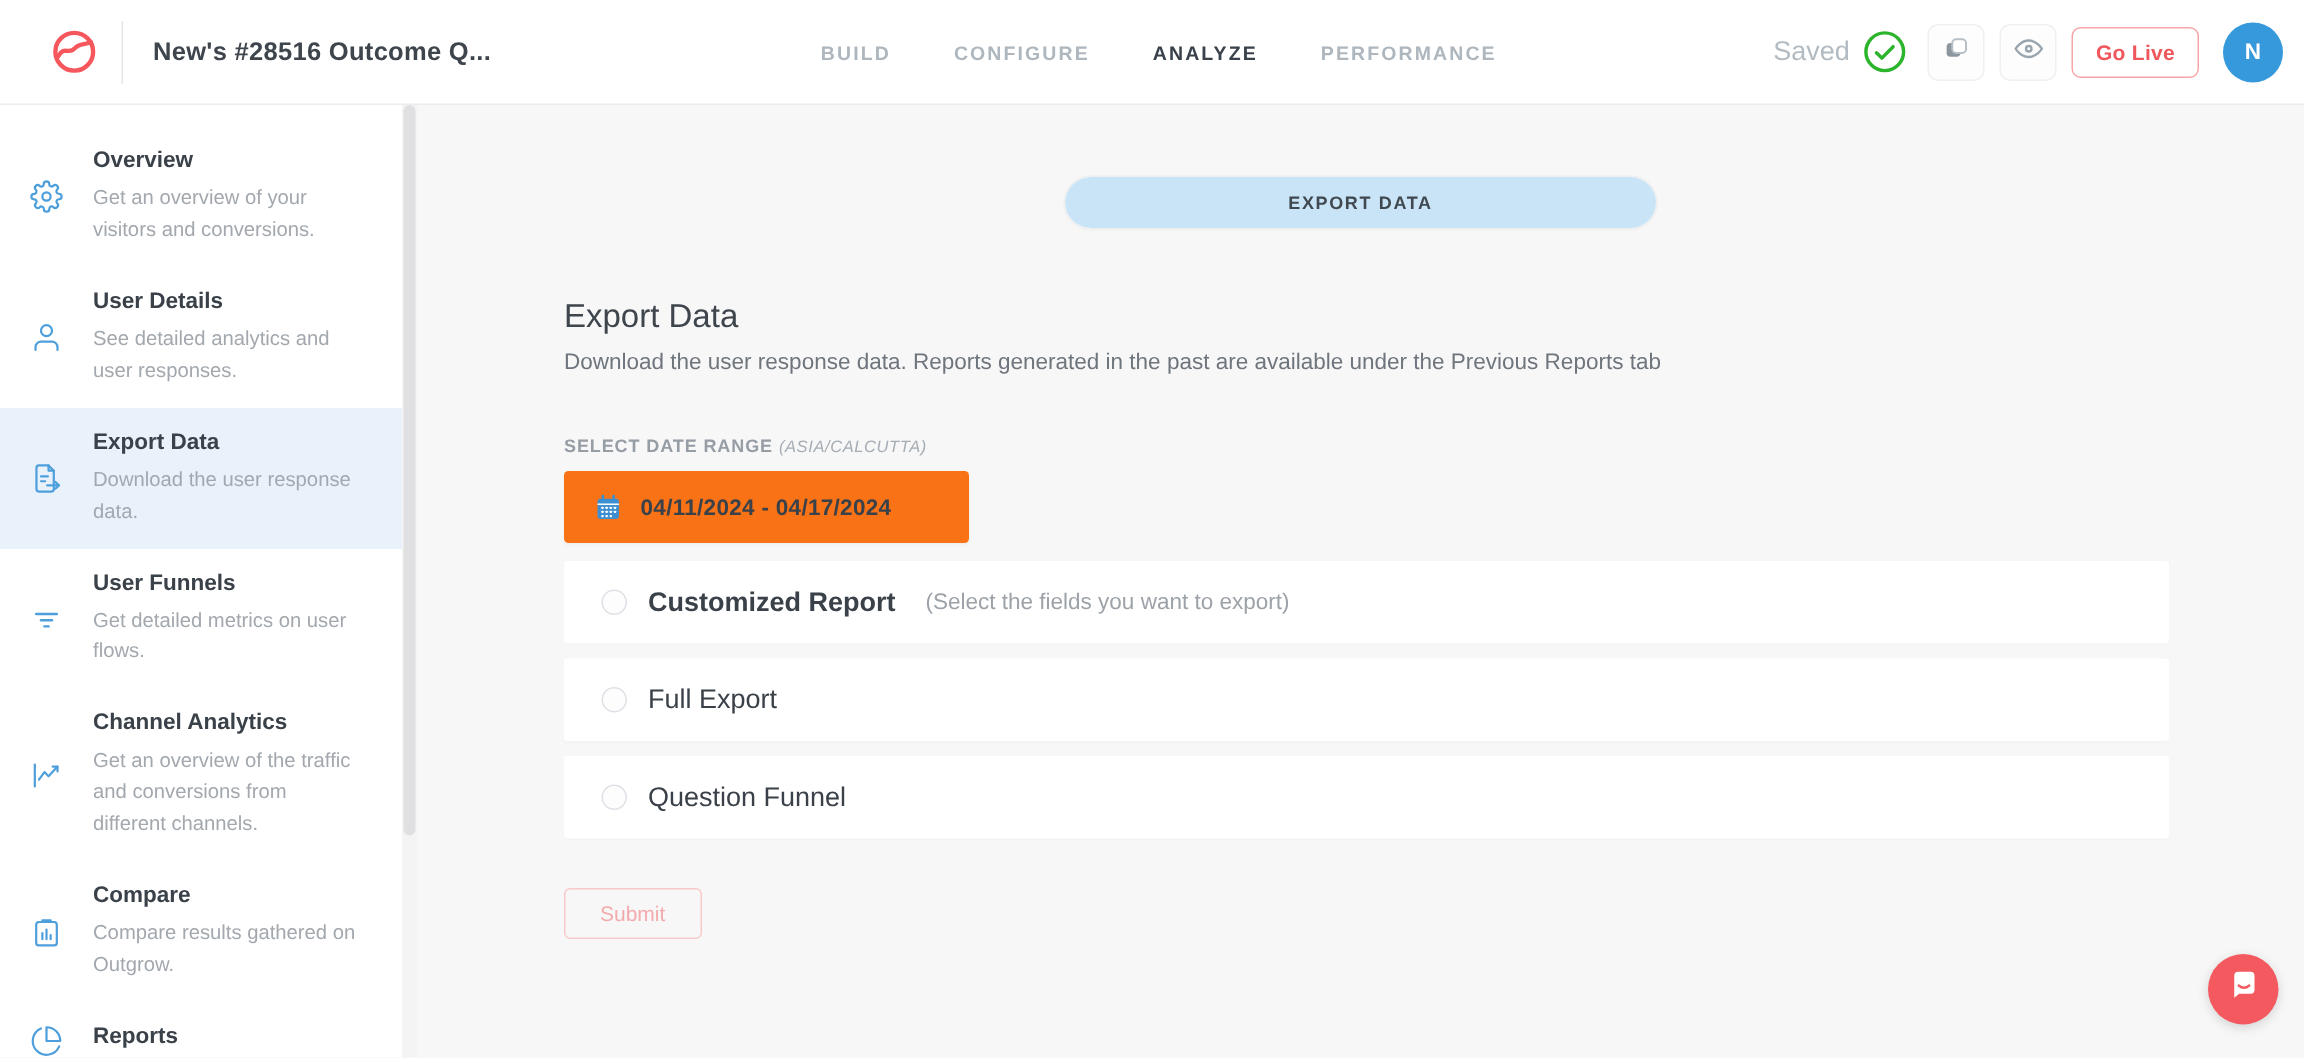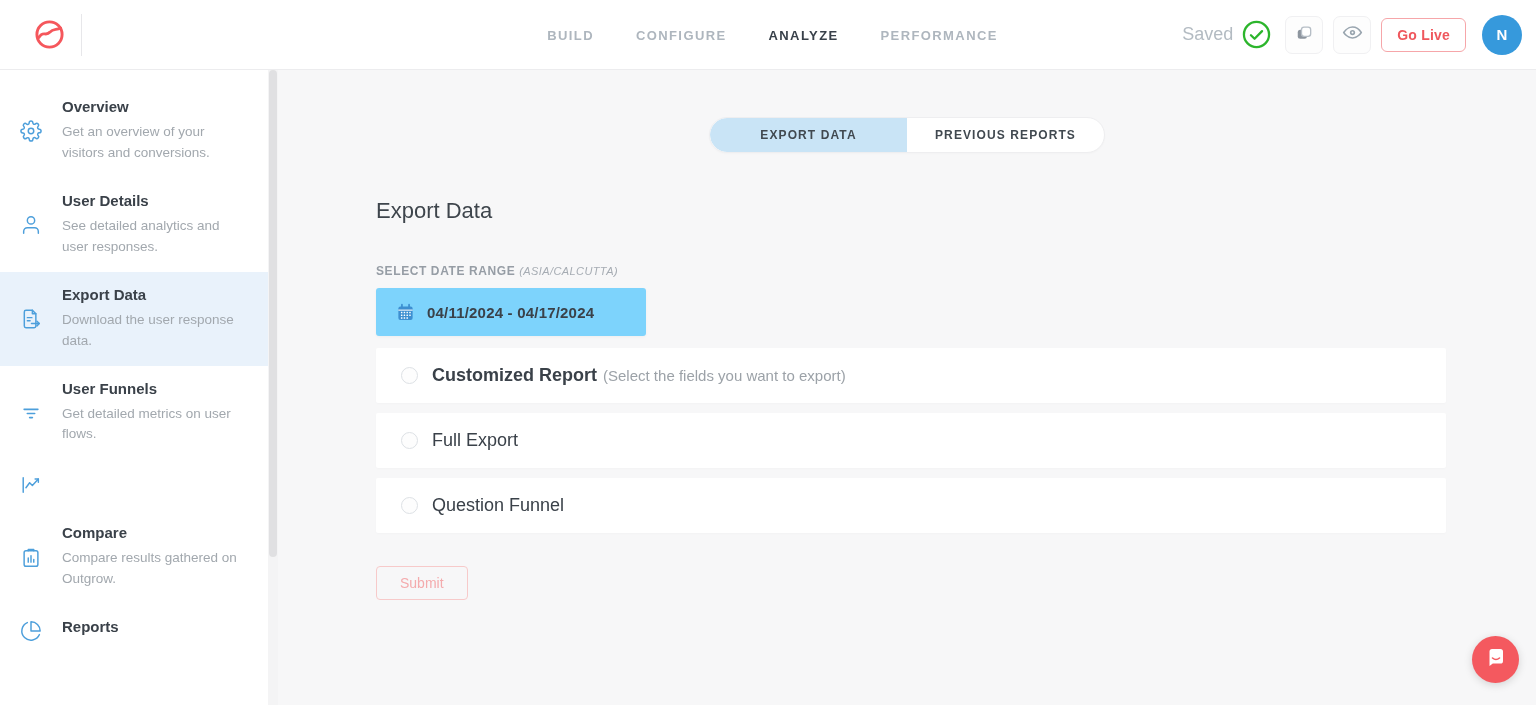--- a/index.html
+++ b/index.html
@@ -87,40 +87,40 @@
   .page-desc { font-size: 15px; color: #6e757c; margin-top: 9px; }
 
   .field-label {
     margin-top: 40px; font-size: 12px; letter-spacing: 0.6px; color: #969da5;
     font-weight: 600;
   }
   .field-label .tz { font-style: italic; font-size: 11px; font-weight: 400; color: #a6acb3; letter-spacing: 0.4px; }
 
   .date-box {
     margin-top: 10px; height: 48px; display: inline-flex; align-items: center;
-    background: #7dd3fc; border-radius: 3px; padding: 0 52px 0 20px;
+    background: #f97316; border-radius: 3px; padding: 0 52px 0 20px;
     box-shadow: 0 1px 3px rgba(0,0,0,0.04); cursor: pointer;
   }
   .date-box svg { margin-right: 12px; display: block; }
   .date-value { font-size: 15px; font-weight: 600; color: #3a4149; letter-spacing: 0.2px; }
 
   .report-label { margin-top: 27px; }
   .report-rows { margin-top: 12px; display: flex; flex-direction: column; gap: 10px; }
   .report-row {
     height: 55px; background: #ffffff; border-radius: 2px; display: flex;
     align-items: center; padding-left: 25px; box-shadow: 0 1px 2px rgba(0,0,0,0.02);
     cursor: pointer;
   }
   .radio {
     width: 17px; height: 17px; border-radius: 50%; border: 1px solid #dde1e5;
     background: #fdfdfd; margin-right: 14px; flex: none; cursor: pointer;
   }
   .opt-title { font-size: 18px; font-weight: 700; color: #3a4149; }
   .report-row.plain .opt-title { font-weight: 500; }
-  .opt-hint { font-size: 15px; color: #9ca2a8; margin-left: 6px; }
+  .opt-hint { font-size: 15px; color: #9ca2a8; margin-left: 20px; }
 
   .submit-btn {
     margin-top: 33px; height: 34px; padding: 0 23px; border-radius: 4px;
     border: 1px solid #f7caca; background: transparent; color: #f4abad;
     font-size: 14px; font-family: inherit; cursor: pointer;
   }
 
   
   .chat-fab {
     position: absolute; right: 17px; bottom: 22px; width: 47px; height: 47px;
@@ -132,20 +132,21 @@
 <body>
 
 <div class="header">
   <div class="logo-wrap">
     <svg width="31" height="31" viewBox="0 0 32 32" fill="none">
       <circle cx="16" cy="16" r="13" stroke="#f5575c" stroke-width="3"></circle>
       <path d="M5 19 C 9.5 11.5, 12 18.5, 16.5 13.5 C 19.5 10, 22.5 11.5, 27.5 9.5" stroke="#f5575c" stroke-width="3" stroke-linecap="round" fill="none"></path>
     </svg>
   </div>
   <div class="header-divider"></div>
+  <div class="content-title">New's #28516 Outcome Q...</div>
 
   <div class="header-nav">
     <span class="nav-item">BUILD</span>
     <span class="nav-item">CONFIGURE</span>
     <span class="nav-item active">ANALYZE</span>
     <span class="nav-item">PERFORMANCE</span>
   </div>
 
   <div class="header-right">
     <span class="saved-label">Saved</span>
@@ -237,20 +238,24 @@
   </div>
 
   <div class="s-item">
     <span class="s-icon">
       <svg width="22" height="22" viewBox="0 0 24 24" fill="none" stroke="#4d9fdb" stroke-width="1.6" stroke-linecap="round" stroke-linejoin="round">
         <line x1="3.5" y1="4" x2="3.5" y2="20"></line>
         <polyline points="6.5 15 10.5 9.5 13.5 12.5 20 5.5"></polyline>
         <polyline points="16.5 5.5 20 5.5 20 9"></polyline>
       </svg>
     </span>
+    <div class="s-text">
+      <div class="s-title">Channel Analytics</div>
+      <div class="s-desc">Get an overview of the traffic and conversions from different channels.</div>
+    </div>
   </div>
 
   <div class="s-item">
     <span class="s-icon">
       <svg width="22" height="22" viewBox="0 0 24 24" fill="none" stroke="#4d9fdb" stroke-width="1.6" stroke-linecap="round" stroke-linejoin="round">
         <rect x="4.5" y="4" width="15" height="17" rx="2"></rect>
         <path d="M9 4V2.8h6V4"></path>
         <line x1="9" y1="16.5" x2="9" y2="12"></line>
         <line x1="12" y1="16.5" x2="12" y2="9.5"></line>
         <line x1="15" y1="16.5" x2="15" y2="13.5"></line>
@@ -278,25 +283,25 @@
 </div>
 
 <div class="sidebar-scroll">
   <div class="scroll-thumb"></div>
 </div>
 
 <div class="main">
 
   <div class="tab-pill">
     <div class="tab-half active">EXPORT DATA</div>
-    <div class="tab-half">PREVIOUS REPORTS</div>
   </div>
 
   <div class="content">
     <div class="page-heading">Export Data</div>
+    <div class="page-desc">Download the user response data. Reports generated in the past are available under the Previous Reports tab</div>
 
     <div class="field-label">
       <span>SELECT DATE RANGE</span>
       <span class="tz">(ASIA/CALCUTTA)</span>
     </div>
 
     <div class="date-box">
       <span>
         <svg width="19" height="19" viewBox="0 0 24 24" fill="none">
           <rect x="3" y="4.5" width="18" height="17" rx="2.5" fill="#3d8fd1"></rect>

